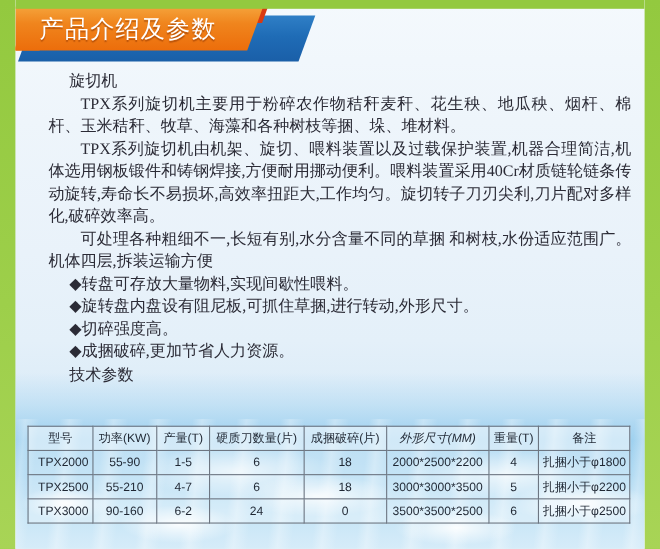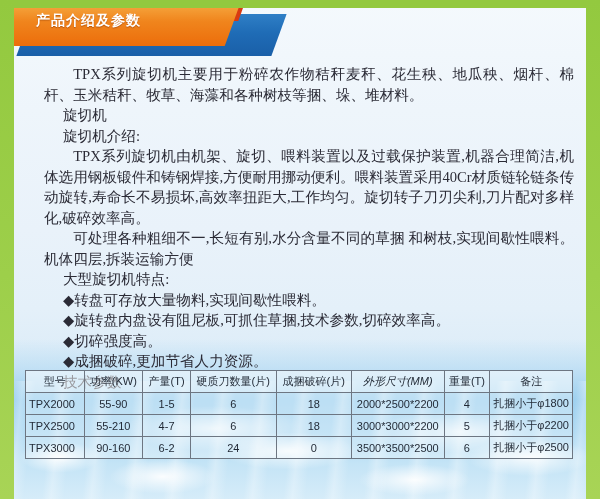--- a/index.html
+++ b/index.html
@@ -136,22 +136,22 @@
     width: 22px;
     height: 15px;
     background: #d93a12;
     transform: skewX(-20deg);
   }
   .banner-title {
     position: absolute;
     left: 22px;
     top: 6px;
     font-family: "Liberation Sans", sans-serif;
-    font-weight: bold;
-    font-size: 14px;
+    font-weight: normal;
+    font-size: 22px;
     letter-spacing: 1px;
     color: #ffffff;
     text-shadow: 0 1px 1px rgba(120,40,0,.45);
     white-space: nowrap;
   }
 
   
   #content {
     position: absolute;
     left: 30px;
@@ -167,21 +167,21 @@
     text-align: justify;
   }
   .p.indent { text-indent: 2em; }
   .p.head { text-indent: 1.3em; }
   .bullet { margin: 0; text-indent: 1.3em; }
 
   
   #tablewrap {
     position: absolute;
     left: 11px;
-    top: 370px;
+    top: 387px;
     width: 568px;
   }
   table.spec {
     border-collapse: collapse;
     width: 548px;
     font-family: "Liberation Sans", sans-serif;
     font-size: 11px;
     color: #1f2733;
     background: transparent;
     border: 1px solid #6d7682;
@@ -191,21 +191,21 @@
     padding: 2px 3px;
     text-align: center;
     white-space: nowrap;
     height: 17px;
     background: rgba(255,255,255,0.30);
   }
   table.spec thead th {
     font-weight: normal;
     background: rgba(255,255,255,0.52);
   }
-  table.spec tbody tr td:first-child { text-align: left; }
+  table.spec tbody tr td:first-child { text-align: right; }
   .c-model   { width: 62px; }
   .c-power   { width: 60px; }
   .c-output  { width: 50px; }
   .c-hard    { width: 88px; margin-left: 10px; }
   .c-hammer  { width: 80px; }
   .c-size    { width: 92px; font-style: italic; }
   .c-weight  { width: 44px; }
   .c-note    { width: 72px; }
 </style>
 </head>
@@ -220,28 +220,26 @@
     <div class="banner">
       <div class="blue2"></div>
       <div class="blue"></div>
       <div class="red-notch"></div>
       <div class="orange"></div>
       <div class="orange-tail"></div>
       <div class="banner-title">产品介绍及参数</div>
     </div>
 
     <div id="content">
+      <p class="p head">旋切机</p>
       <p class="p indent">TPX系列旋切机主要用于粉碎农作物秸秆麦秆、花生秧、地瓜秧、烟杆、棉杆、玉米秸秆、牧草、海藻和各种树枝等捆、垛、堆材料。</p>
-      <p class="p head">旋切机</p>
-      <p class="p head">旋切机介绍:</p>
       <p class="p indent">TPX系列旋切机由机架、旋切、喂料装置以及过载保护装置,机器合理简洁,机体选用钢板锻件和铸钢焊接,方便耐用挪动便利。喂料装置采用40Cr材质链轮链条传动旋转,寿命长不易损坏,高效率扭距大,工作均匀。旋切转子刀刃尖利,刀片配对多样化,破碎效率高。</p>
-      <p class="p indent">可处理各种粗细不一,长短有别,水分含量不同的草捆 和树枝,实现间歇性喂料。机体四层,拆装运输方便</p>
-      <p class="p head">大型旋切机特点:</p>
+      <p class="p indent">可处理各种粗细不一,长短有别,水分含量不同的草捆 和树枝,水份适应范围广。机体四层,拆装运输方便</p>
       <p class="bullet">◆转盘可存放大量物料,实现间歇性喂料。</p>
-      <p class="bullet">◆旋转盘内盘设有阻尼板,可抓住草捆,技术参数,切碎效率高。</p>
+      <p class="bullet">◆旋转盘内盘设有阻尼板,可抓住草捆,进行转动,外形尺寸。</p>
       <p class="bullet">◆切碎强度高。</p>
       <p class="bullet">◆成捆破碎,更加节省人力资源。</p>
       <p class="p head">技术参数</p>
     </div>
 
     <div id="tablewrap">
       <table class="spec">
         <thead>
           <tr>
             <th class="c-model">型号</th>
@@ -264,21 +262,21 @@
             <td>2000*2500*2200</td>
             <td>4</td>
             <td>扎捆小于φ1800</td>
           </tr>
           <tr>
             <td>TPX2500</td>
             <td>55-210</td>
             <td>4-7</td>
             <td>6</td>
             <td>18</td>
-            <td>3000*3000*2200</td>
+            <td>3000*3000*3500</td>
             <td>5</td>
             <td>扎捆小于φ2200</td>
           </tr>
           <tr>
             <td>TPX3000</td>
             <td>90-160</td>
             <td>6-2</td>
             <td>24</td>
             <td>0</td>
             <td>3500*3500*2500</td>

